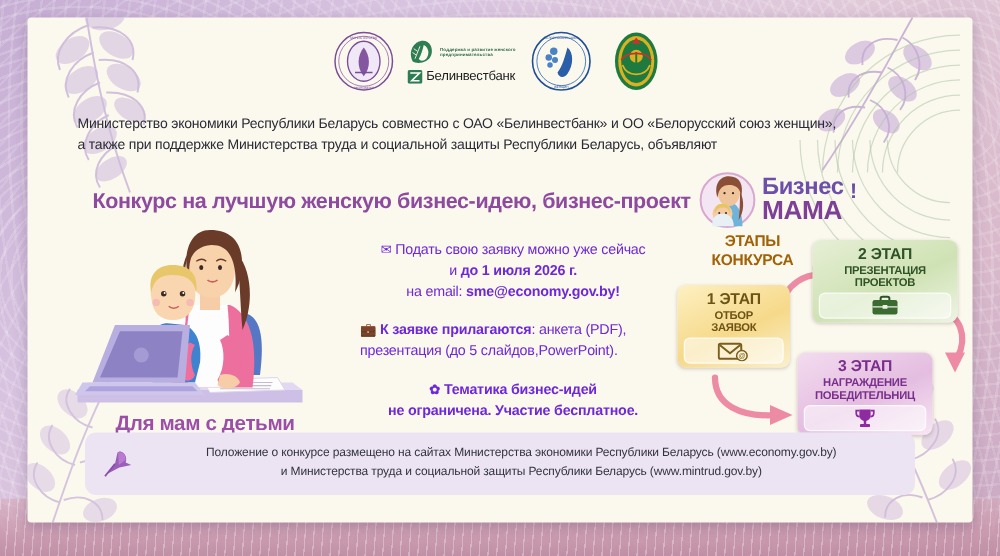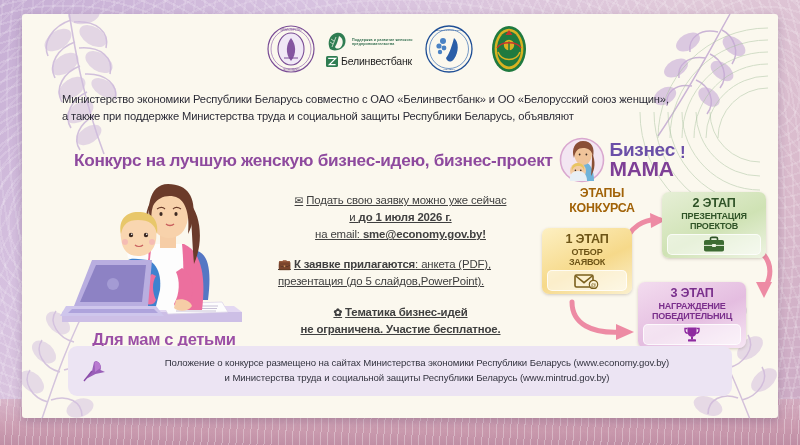--- a/index.html
+++ b/index.html
@@ -104,21 +104,21 @@
   
   .mom { position: absolute; left: 34px; top: 158px; width: 210px; height: 175px; }
 
   .for-moms {
     position: absolute; left: 42px; top: 316px; width: 200px;
     text-align: center; color: #9b4fa6; font-weight: bold;
     font-size: 16.5px; line-height: 1.14; letter-spacing: -.3px;
   }
 
   
-  .info { position: absolute; left: 236px; top: 178px; width: 285px; color: #404040; text-decoration: underline; }
+  .info { position: absolute; left: 246px; top: 178px; width: 285px; color: #6d28d9; }
   .info-block { text-align: center; margin-bottom: 13px; }
   .info-block.b2 { text-align: left; margin-left: 20px; }
   .line { font-size: 11.4px; line-height: 1.5; letter-spacing: -.15px; }
   .line.b { font-weight: bold; }
   .ico { font-size: 10.5px; margin-right: 3px; }
   .em { font-weight: bold; }
 
   
   .stages { position: absolute; left: 520px; top: 172px; width: 240px; height: 165px; }
   .stages-title {
@@ -136,21 +136,21 @@
     margin-top: 3px; border-radius: 5px; height: 21px;
     display: flex; align-items: center; justify-content: center;
     border: 1px solid rgba(255,255,255,.75);
   }
 
   .s1 { left: 0; top: 42px; width: 90px;
         background: linear-gradient(155deg,#fdf0c2,#f6d98a 55%,#fbf0cd);
         color: #6d5416; }
   .s1 .st-icon { background: rgba(255,255,255,.55); }
 
-  .s2 { left: 120px; top: 6px; width: 104px;
+  .s2 { left: 108px; top: 6px; width: 116px;
         background: linear-gradient(155deg,#e6efd6,#cfe2b4 55%,#eef4e3);
         color: #2f5327; text-align: center; }
   .s2 .st-icon { background: rgba(255,255,255,.50); }
 
   .s3 { left: 96px; top: 96px; width: 108px;
         background: linear-gradient(155deg,#f3dcef,#e4bde0 55%,#f7e6f4);
         color: #7a2f8c; }
   .s3 .st-icon { background: rgba(255,255,255,.55); }
 
   .arrow { position: absolute; }

